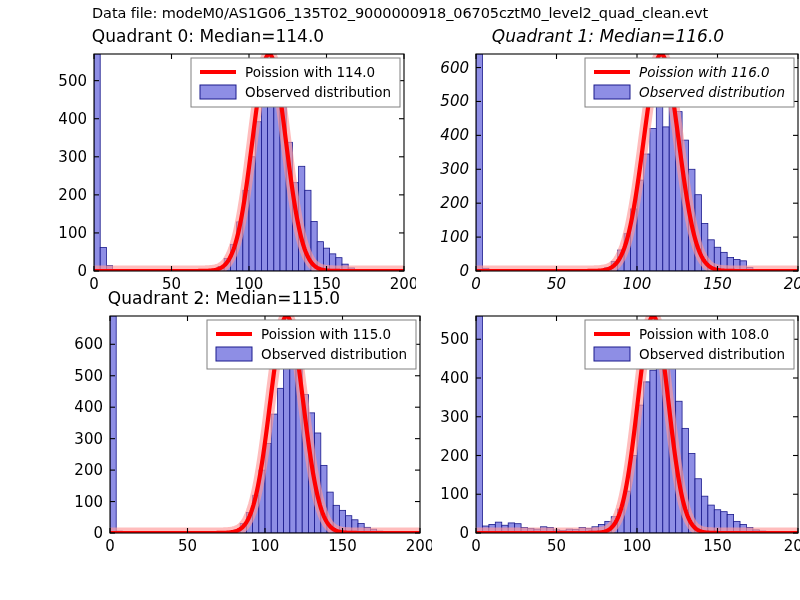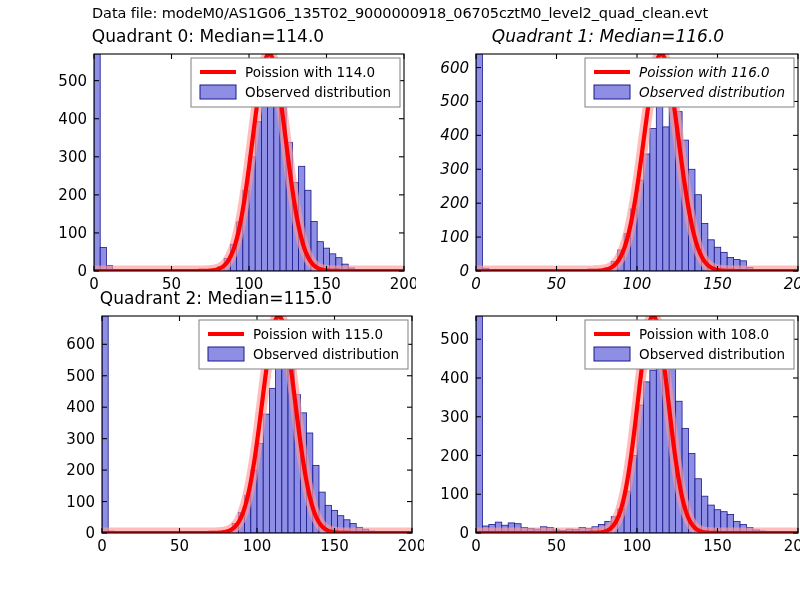--- a/index.html
+++ b/index.html
@@ -275,21 +275,21 @@
         </g>
         <g>
           <rect x="169" y="32" width="209" height="49" fill="#ffffff" stroke="#808080" stroke-width="1"></rect>
           <line x1="178" y1="46" x2="214" y2="46" stroke="#ff0000" stroke-width="4.2" stroke-linecap="butt"></line>
           <text x="223" y="51" class="legend-label">Poission with 116.0</text>
           <rect x="178" y="59" width="36" height="14" fill="#7a7ae0" stroke="#1a1a8c" stroke-width="1" fill-opacity="0.85"></rect>
           <text x="223" y="71" class="legend-label">Observed distribution</text>
         </g>
       </svg>
     </div>
-  <div class="panel" id="panel-2" style="left: 8px; top: 288px; width: 400px; height: 272px;">
+  <div class="panel" id="panel-2" style="left: 16px; top: 288px; width: 400px; height: 272px;">
       <div class="panel-title">Quadrant 2: Median=115.0</div>
       <svg width="400" height="272">
         <defs>
           <clipPath id="clip-quadrant-2">
             <rect x="78" y="28" width="310" height="217"></rect>
           </clipPath>
         </defs>
         <g clip-path="url(#clip-quadrant-2)">
           <g>
             <rect x="78" y="28" width="6.200000000000003" height="217" fill="#7a7ae0" stroke="#1a1a8c" stroke-width="0.8" fill-opacity="0.85"></rect>

